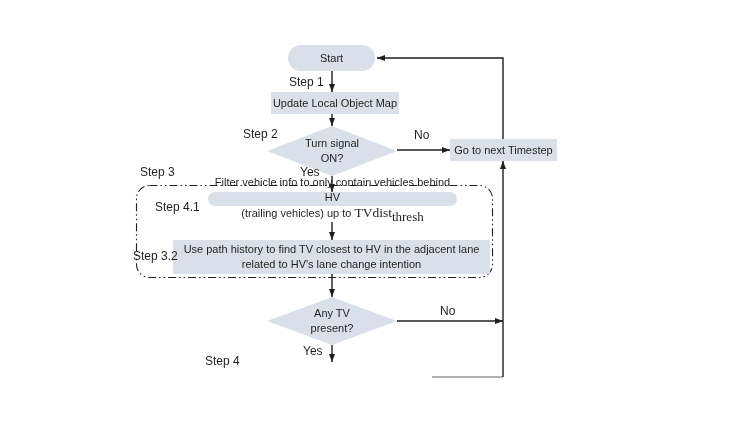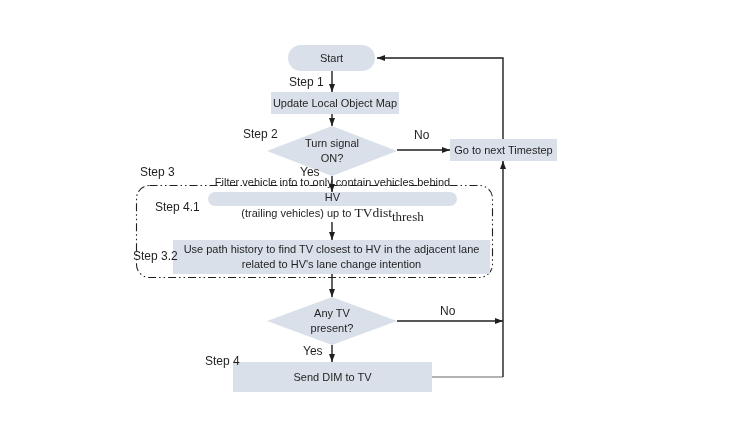--- a/index.html
+++ b/index.html
@@ -83,23 +83,20 @@
 
   <div class="node multi" style="left:173px;top:240px;width:317px;height:33px;padding:17px 4px;box-sizing:border-box;">
     <span>Use path history to find TV closest to HV in the adjacent lane related to HV's lane change intention</span>
   </div>
 
   <div class="node diamond multi" style="left:267px;top:297px;width:130px;height:48px;">
     <div>Any TV</div>
     <div>present?</div>
   </div>
 
-  <div class="node" style="left:233px;top:362px;width:199px;height:30px;">
-    <span>Send DIM to TV</span>
-  </div>
 
   <div class="steplabel" style="left:289px;top:75px;">Step 1</div>
   <div class="steplabel" style="left:243px;top:127px;">Step 2</div>
   <div class="steplabel" style="left:140px;top:165px;">Step 3</div>
   <div class="steplabel" style="left:155px;top:200px;">Step 4.1</div>
   <div class="steplabel" style="left:133px;top:249px;">Step 3.2</div>
   <div class="steplabel" style="left:197px;top:354px;margin-left:8px;">Step 4</div>
 
   <div class="steplabel" style="left:414px;top:128px;">No</div>
   <div class="steplabel" style="left:300px;top:165px;">Yes</div>

